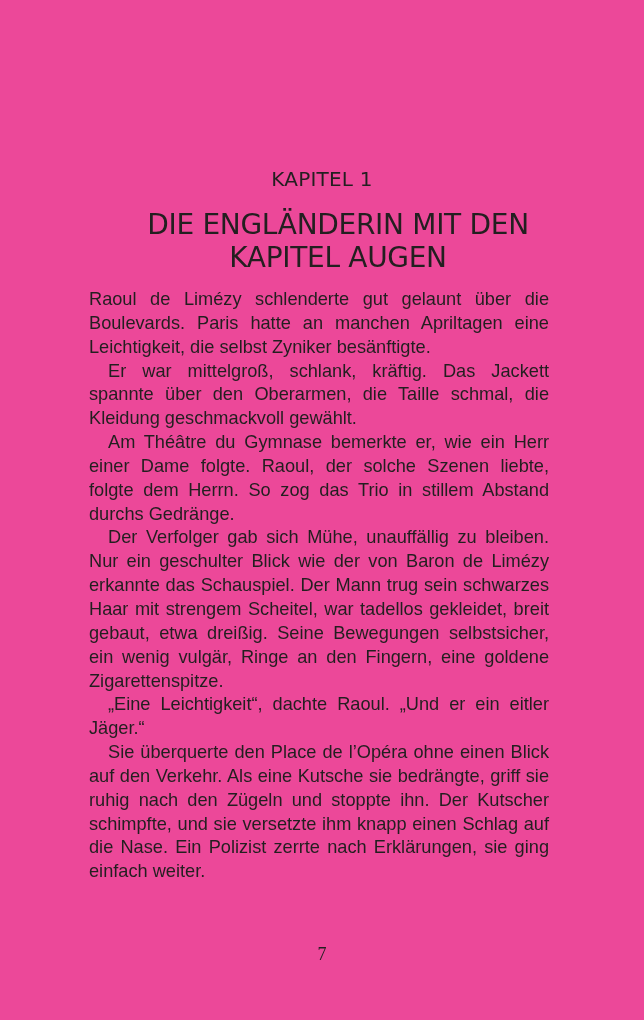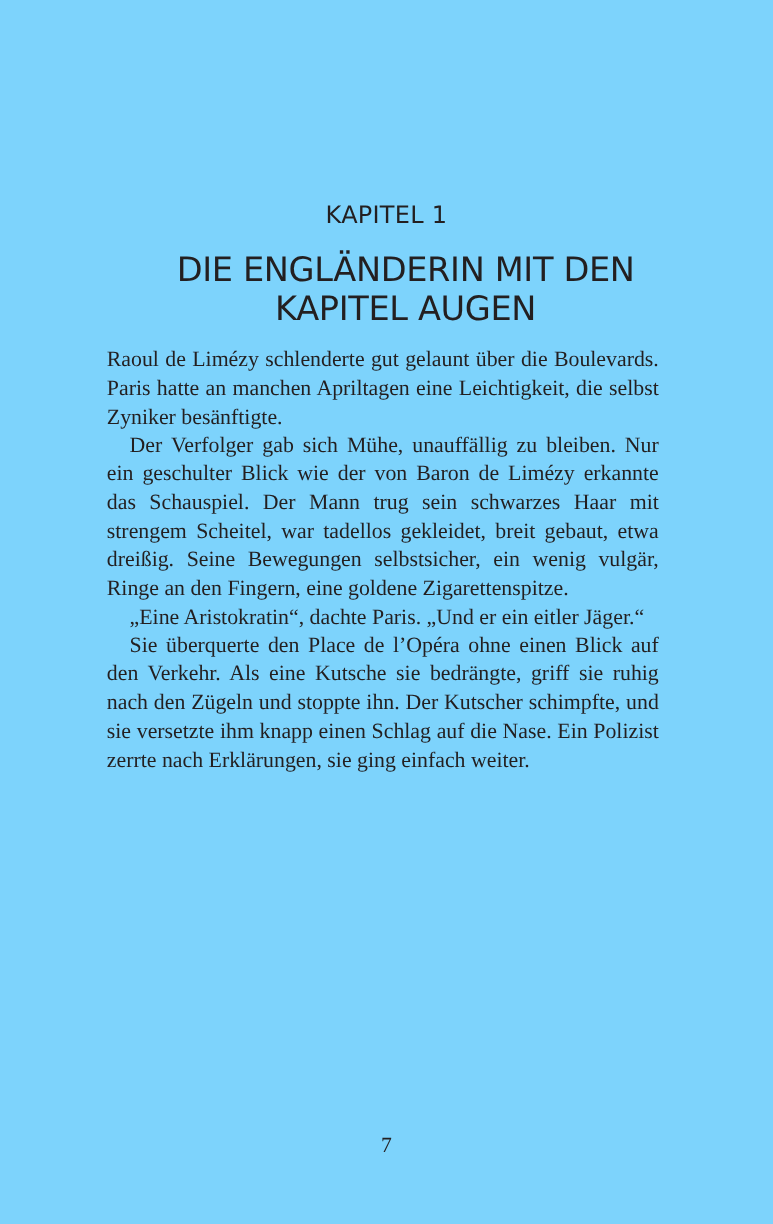--- a/index.html
+++ b/index.html
@@ -12,21 +12,21 @@
       height: 1020px;
       position: relative;
       overflow: hidden;
       color: #231f20;
     }
     .page {
       position: absolute;
       left: 0; top: 0;
       width: 644px;
       height: 1020px;
-      background: #7dd3fc;
+      background: #ec4899;
     }
     .chapter-label {
       position: absolute;
       top: 167px;
       left: 0;
       width: 644px;
       text-align: center;
       font-family: "DejaVu Sans", sans-serif;
       font-size: 20px;
       letter-spacing: 0.2px;
@@ -45,21 +45,21 @@
       letter-spacing: -0.3px;
       color: #231f20;
       margin-top: 11px;
     }
     .chapter-title span { display: block; }
     .body-text {
       position: absolute;
       top: 288px;
       left: 89px;
       width: 460px;
-      font-family: Liberation Serif, serif;
+      font-family: Liberation Sans, sans-serif;
       font-size: 18.2px;
       line-height: 23.85px;
       color: #231f20;
       text-align: justify;
       hyphens: manual;
     }
     .body-text p {
       margin: 0;
     }
     .body-text p.indent {
@@ -82,19 +82,21 @@
 
 <div class="page">
   <div class="chapter-label">KAPITEL 1</div>
   <div class="chapter-title">
     <span>DIE ENGLÄNDERIN MIT DEN</span>
     <span>KAPITEL AUGEN</span>
   </div>
 
   <div class="body-text">
     <p>Raoul de Limézy schlenderte gut gelaunt über die Boulevards. Paris hatte an manchen Apriltagen eine Leichtigkeit, die selbst Zyniker besänftigte.</p>
+    <p class="indent">Er war mittelgroß, schlank, kräftig. Das Jackett spannte über den Oberarmen, die Taille schmal, die Kleidung geschmack­voll gewählt.</p>
+    <p class="indent">Am Théâtre du Gymnase bemerkte er, wie ein Herr einer Dame folgte. Raoul, der solche Szenen liebte, folgte dem Herrn. So zog das Trio in stillem Abstand durchs Gedränge.</p>
     <p class="indent">Der Verfolger gab sich Mühe, unauffällig zu bleiben. Nur ein geschulter Blick wie der von Baron de Limézy erkannte das Schauspiel. Der Mann trug sein schwarzes Haar mit strengem Scheitel, war tadellos gekleidet, breit gebaut, etwa dreißig. Sei­ne Bewegungen selbstsicher, ein wenig vulgär, Ringe an den Fingern, eine goldene Zigarettenspitze.</p>
-    <p class="indent">„Eine Aristokratin“, dachte Paris. „Und er ein eitler Jäger.“</p>
+    <p class="indent">„Eine Leichtigkeit“, dachte Raoul. „Und er ein eitler Jäger.“</p>
     <p class="indent">Sie überquerte den Place de l’Opéra ohne einen Blick auf den Verkehr. Als eine Kutsche sie bedrängte, griff sie ruhig nach den Zügeln und stoppte ihn. Der Kutscher schimpfte, und sie versetzte ihm knapp einen Schlag auf die Nase. Ein Polizist zerrte nach Erklärungen, sie ging einfach weiter.</p>
   </div>
 
   <div class="page-number">7</div>
 </div>
 
 </body></html>

